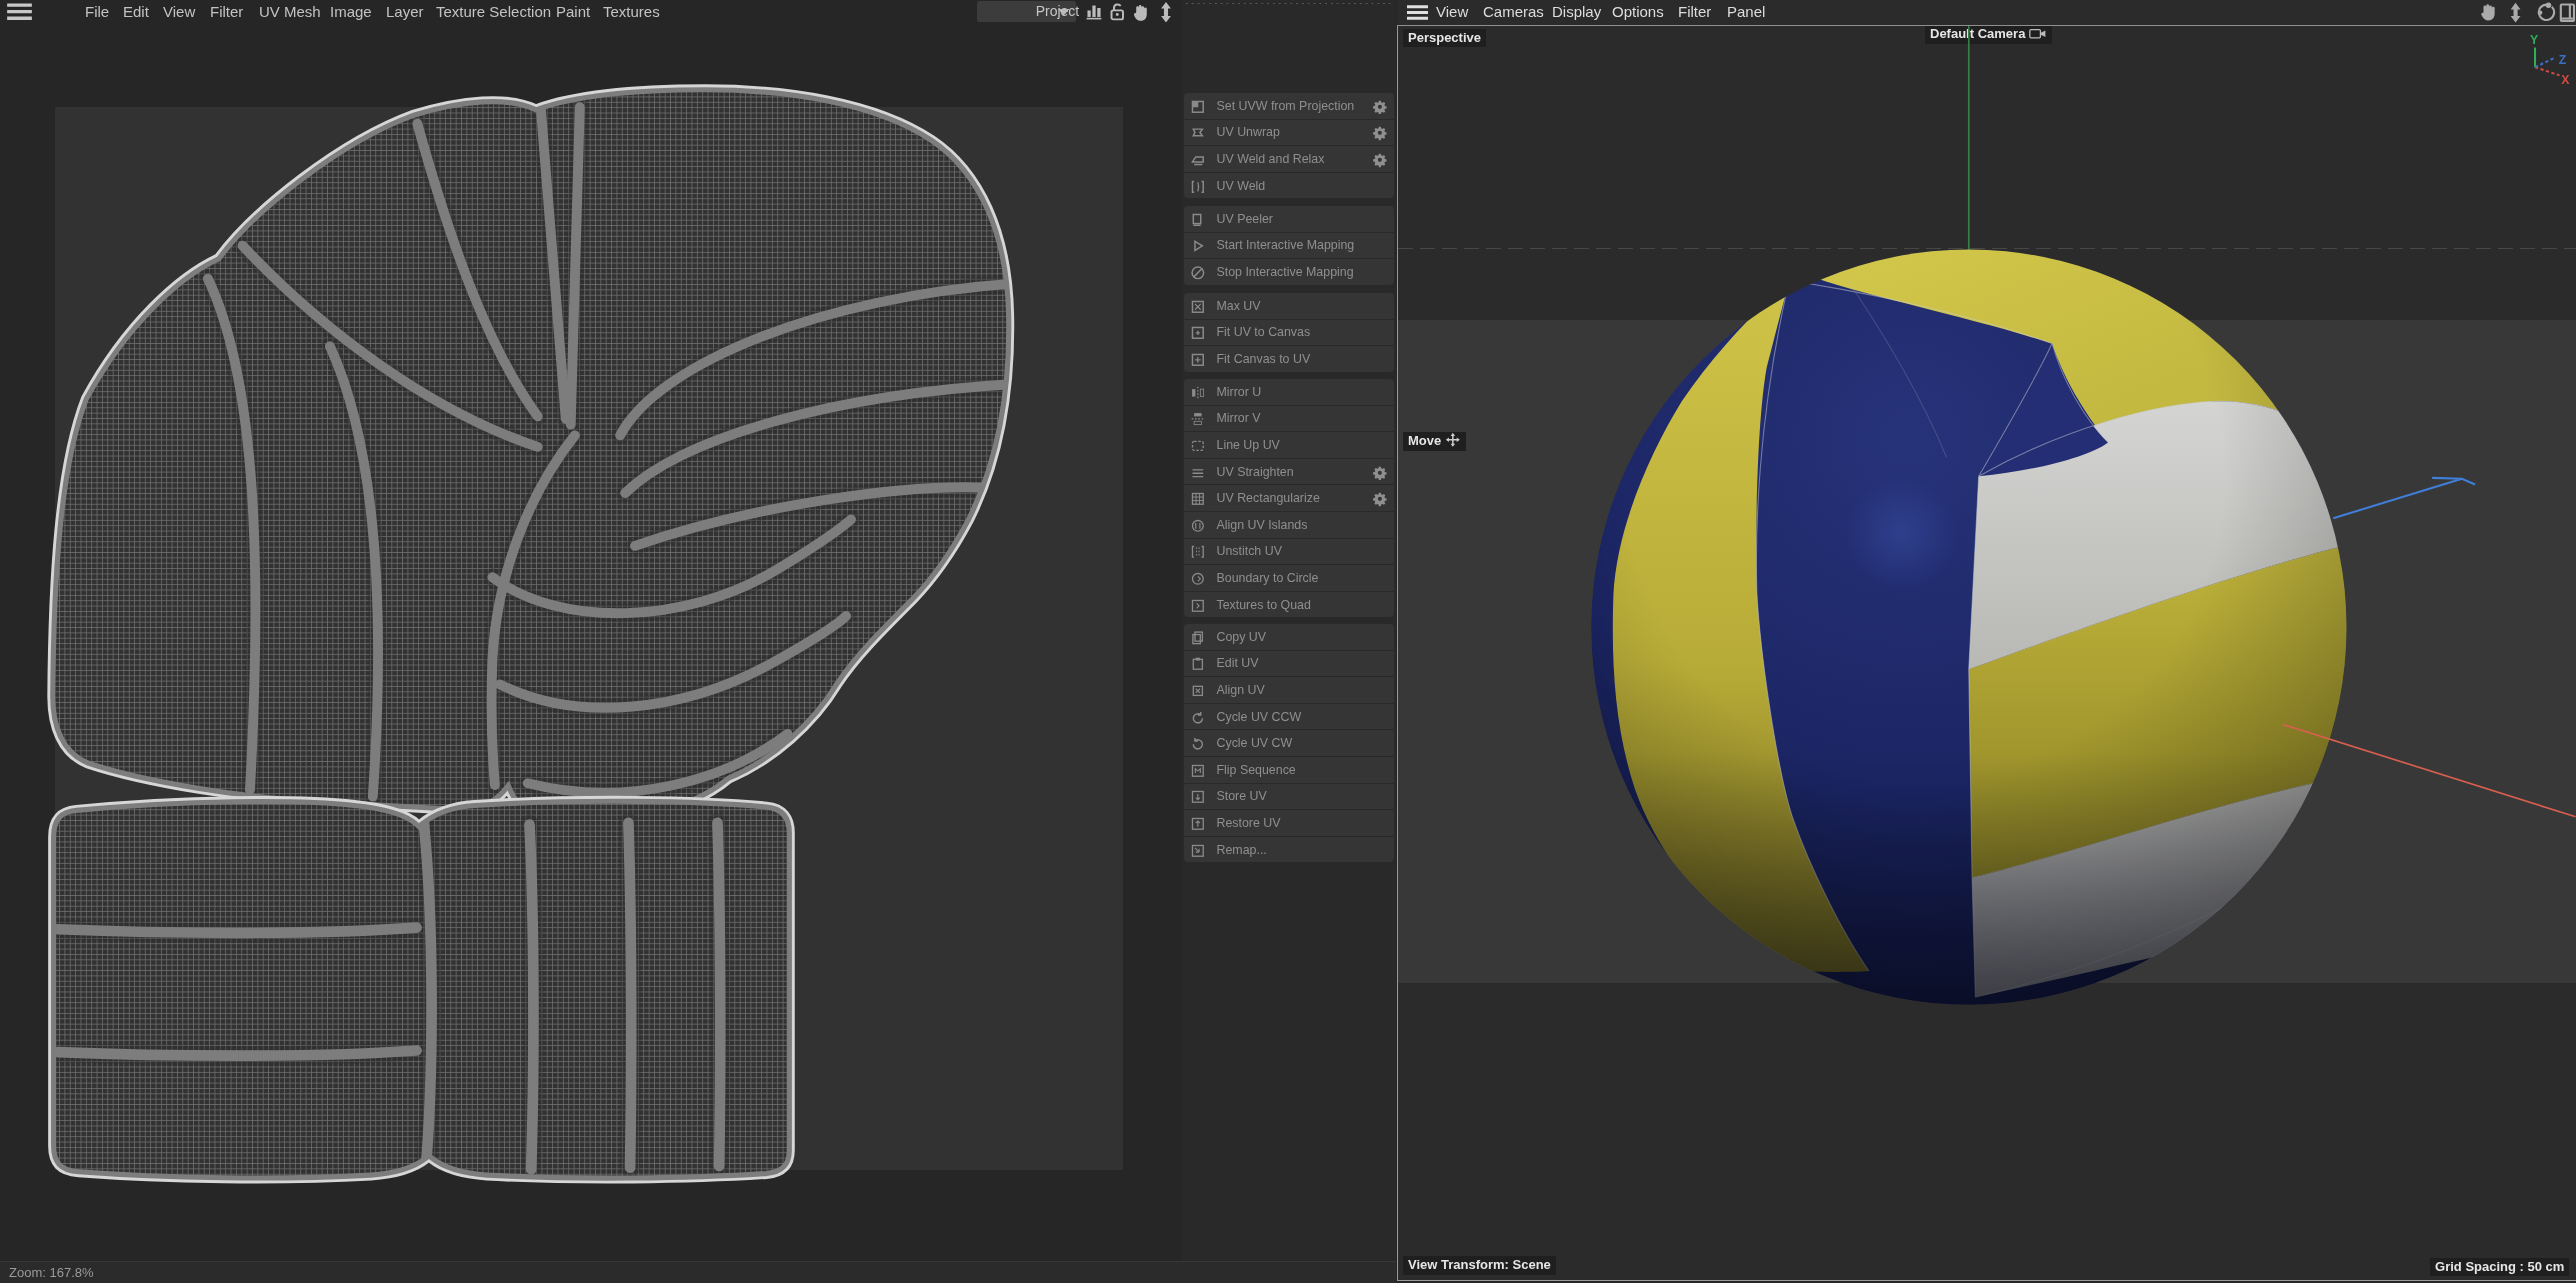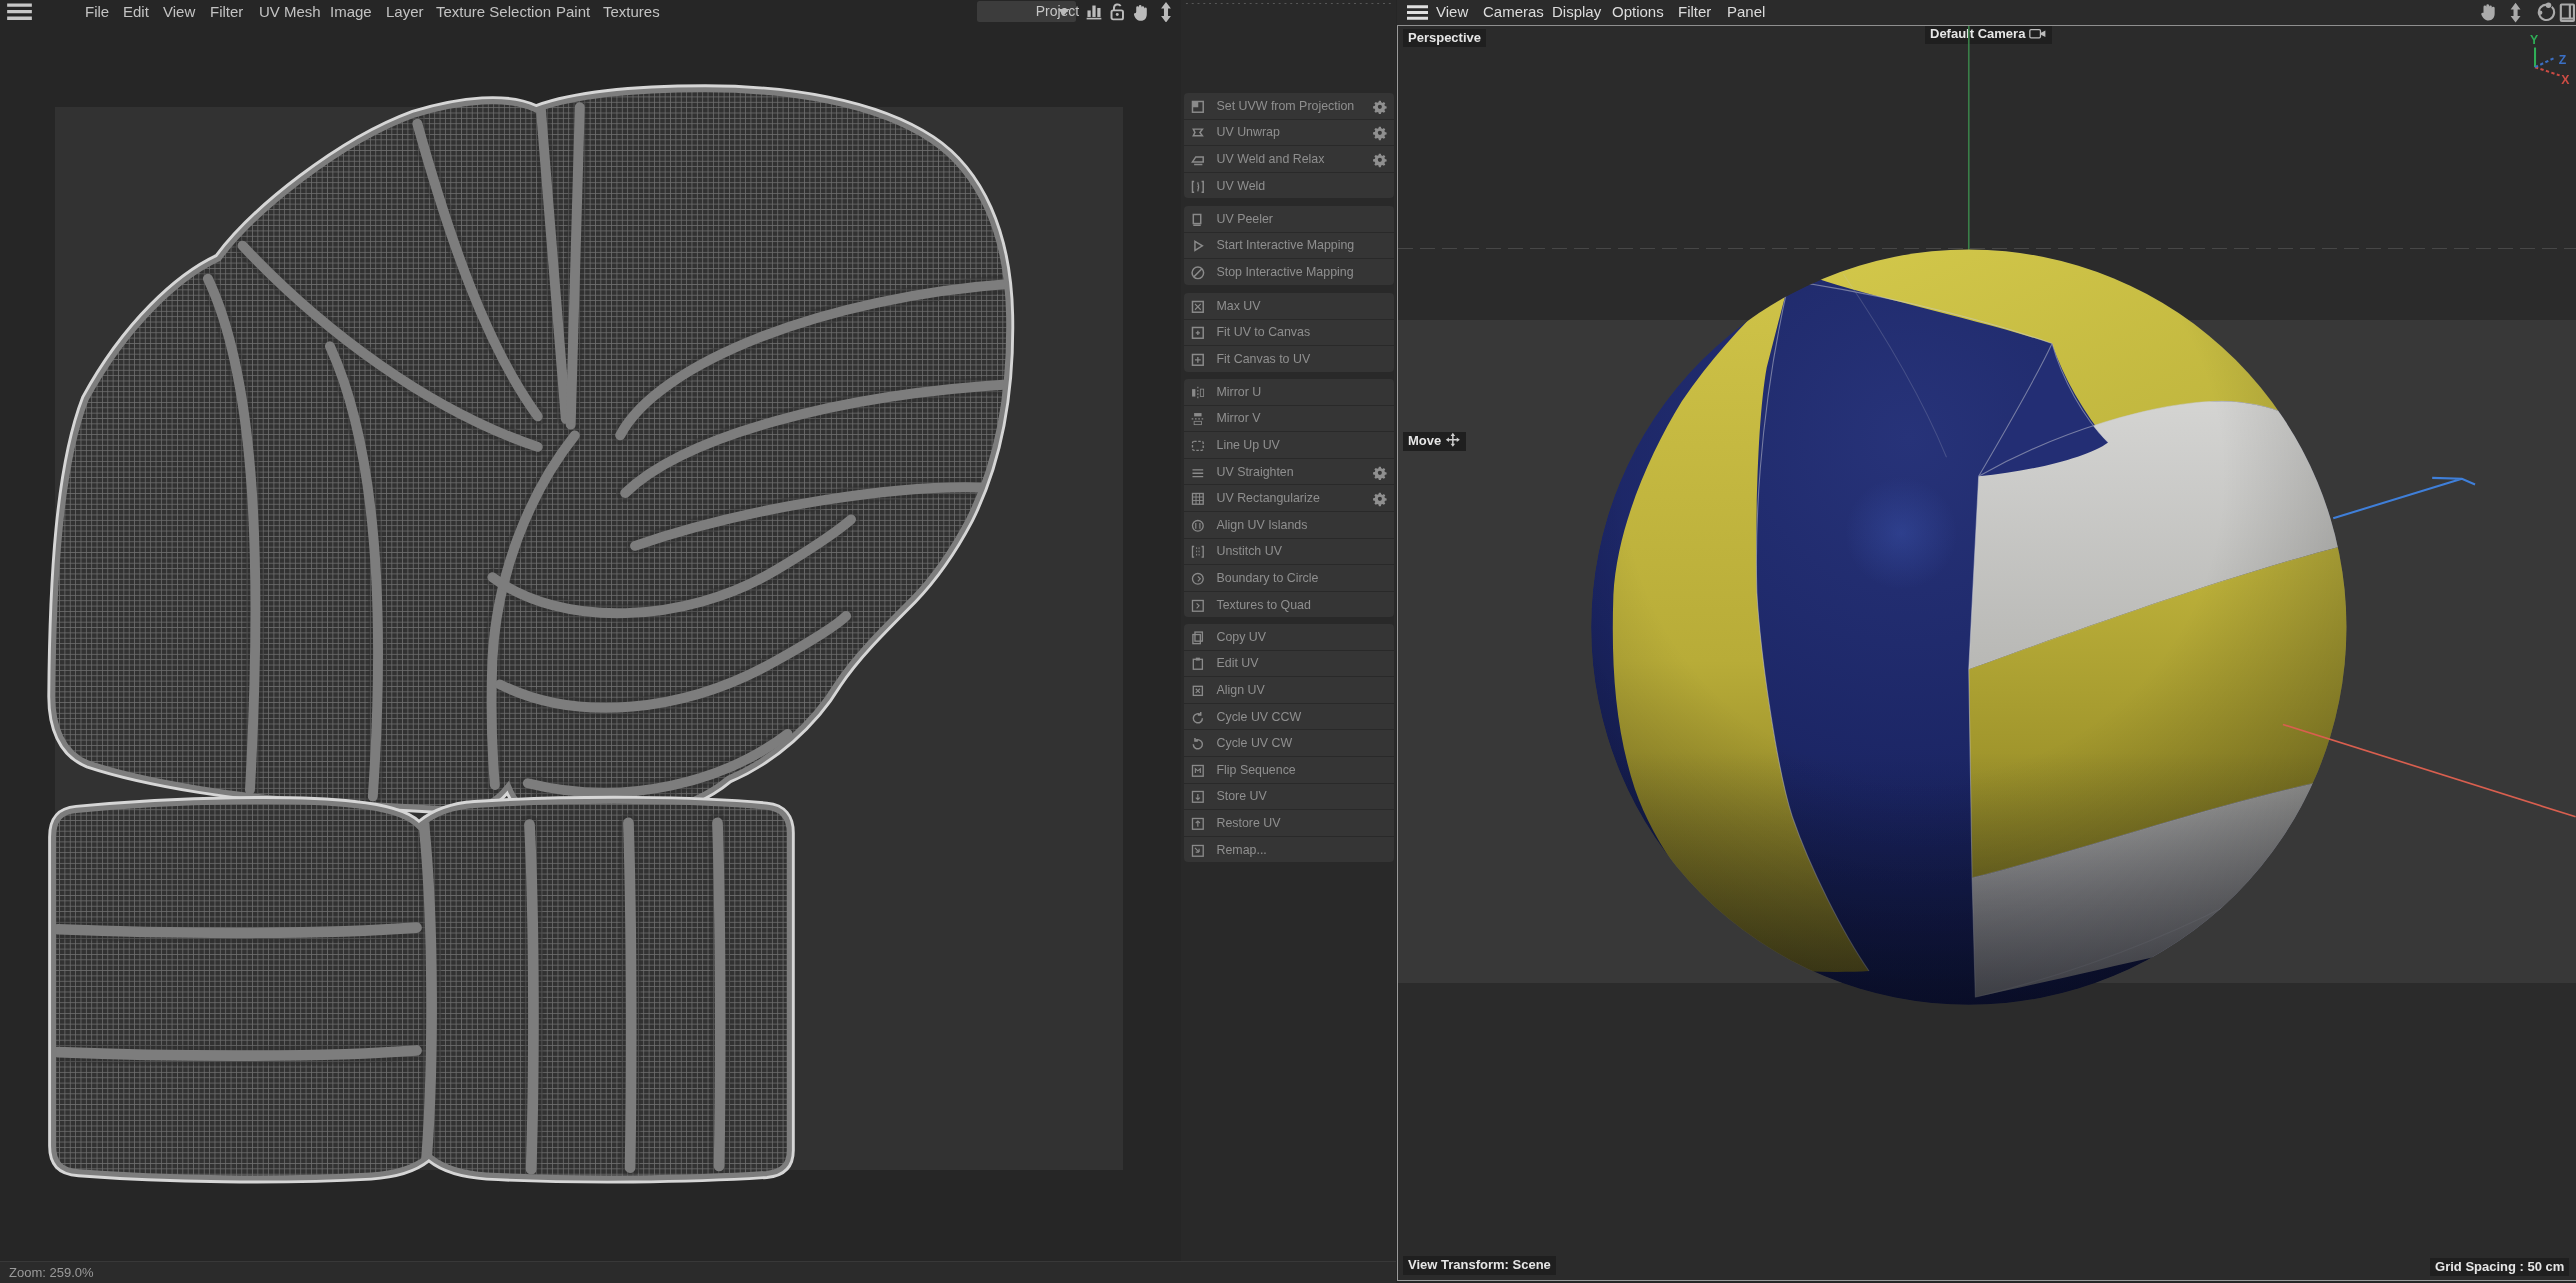--- a/index.html
+++ b/index.html
@@ -521,16 +521,16 @@
   <svg class="abs" style="left:2508px;top:30px" width="68" height="58" viewBox="0 0 83 70">
     <path d="M33 21V45" stroke="#2fae57" stroke-width="2.5"></path>
     <path d="M33 45L63 55" stroke="#cc4c44" stroke-width="2.5" stroke-dasharray="4 3"></path>
     <path d="M33 45L58 33" stroke="#3b6fc4" stroke-width="2.5" stroke-dasharray="4 3"></path>
     <text x="27" y="17" fill="#2fae57" font-size="15" font-weight="bold">Y</text>
     <text x="62" y="41" fill="#3b6fc4" font-size="15" font-weight="bold">Z</text>
     <text x="65" y="66" fill="#cc4c44" font-size="15" font-weight="bold">X</text>
   </svg>
 
   <div class="abs" style="left:0;top:1261px;width:1396px;height:22px;background:#2b2b2b;border-top:0.8px solid #383838;color:#9a9a9a;font-size:13px;">
-    <span style="position:absolute;left:9px;top:2.5px;">Zoom: 259.0%</span>
+    <span style="position:absolute;left:9px;top:2.5px;">Zoom: 167.8%</span>
   </div>
 </div>
 
 
 </body></html>

